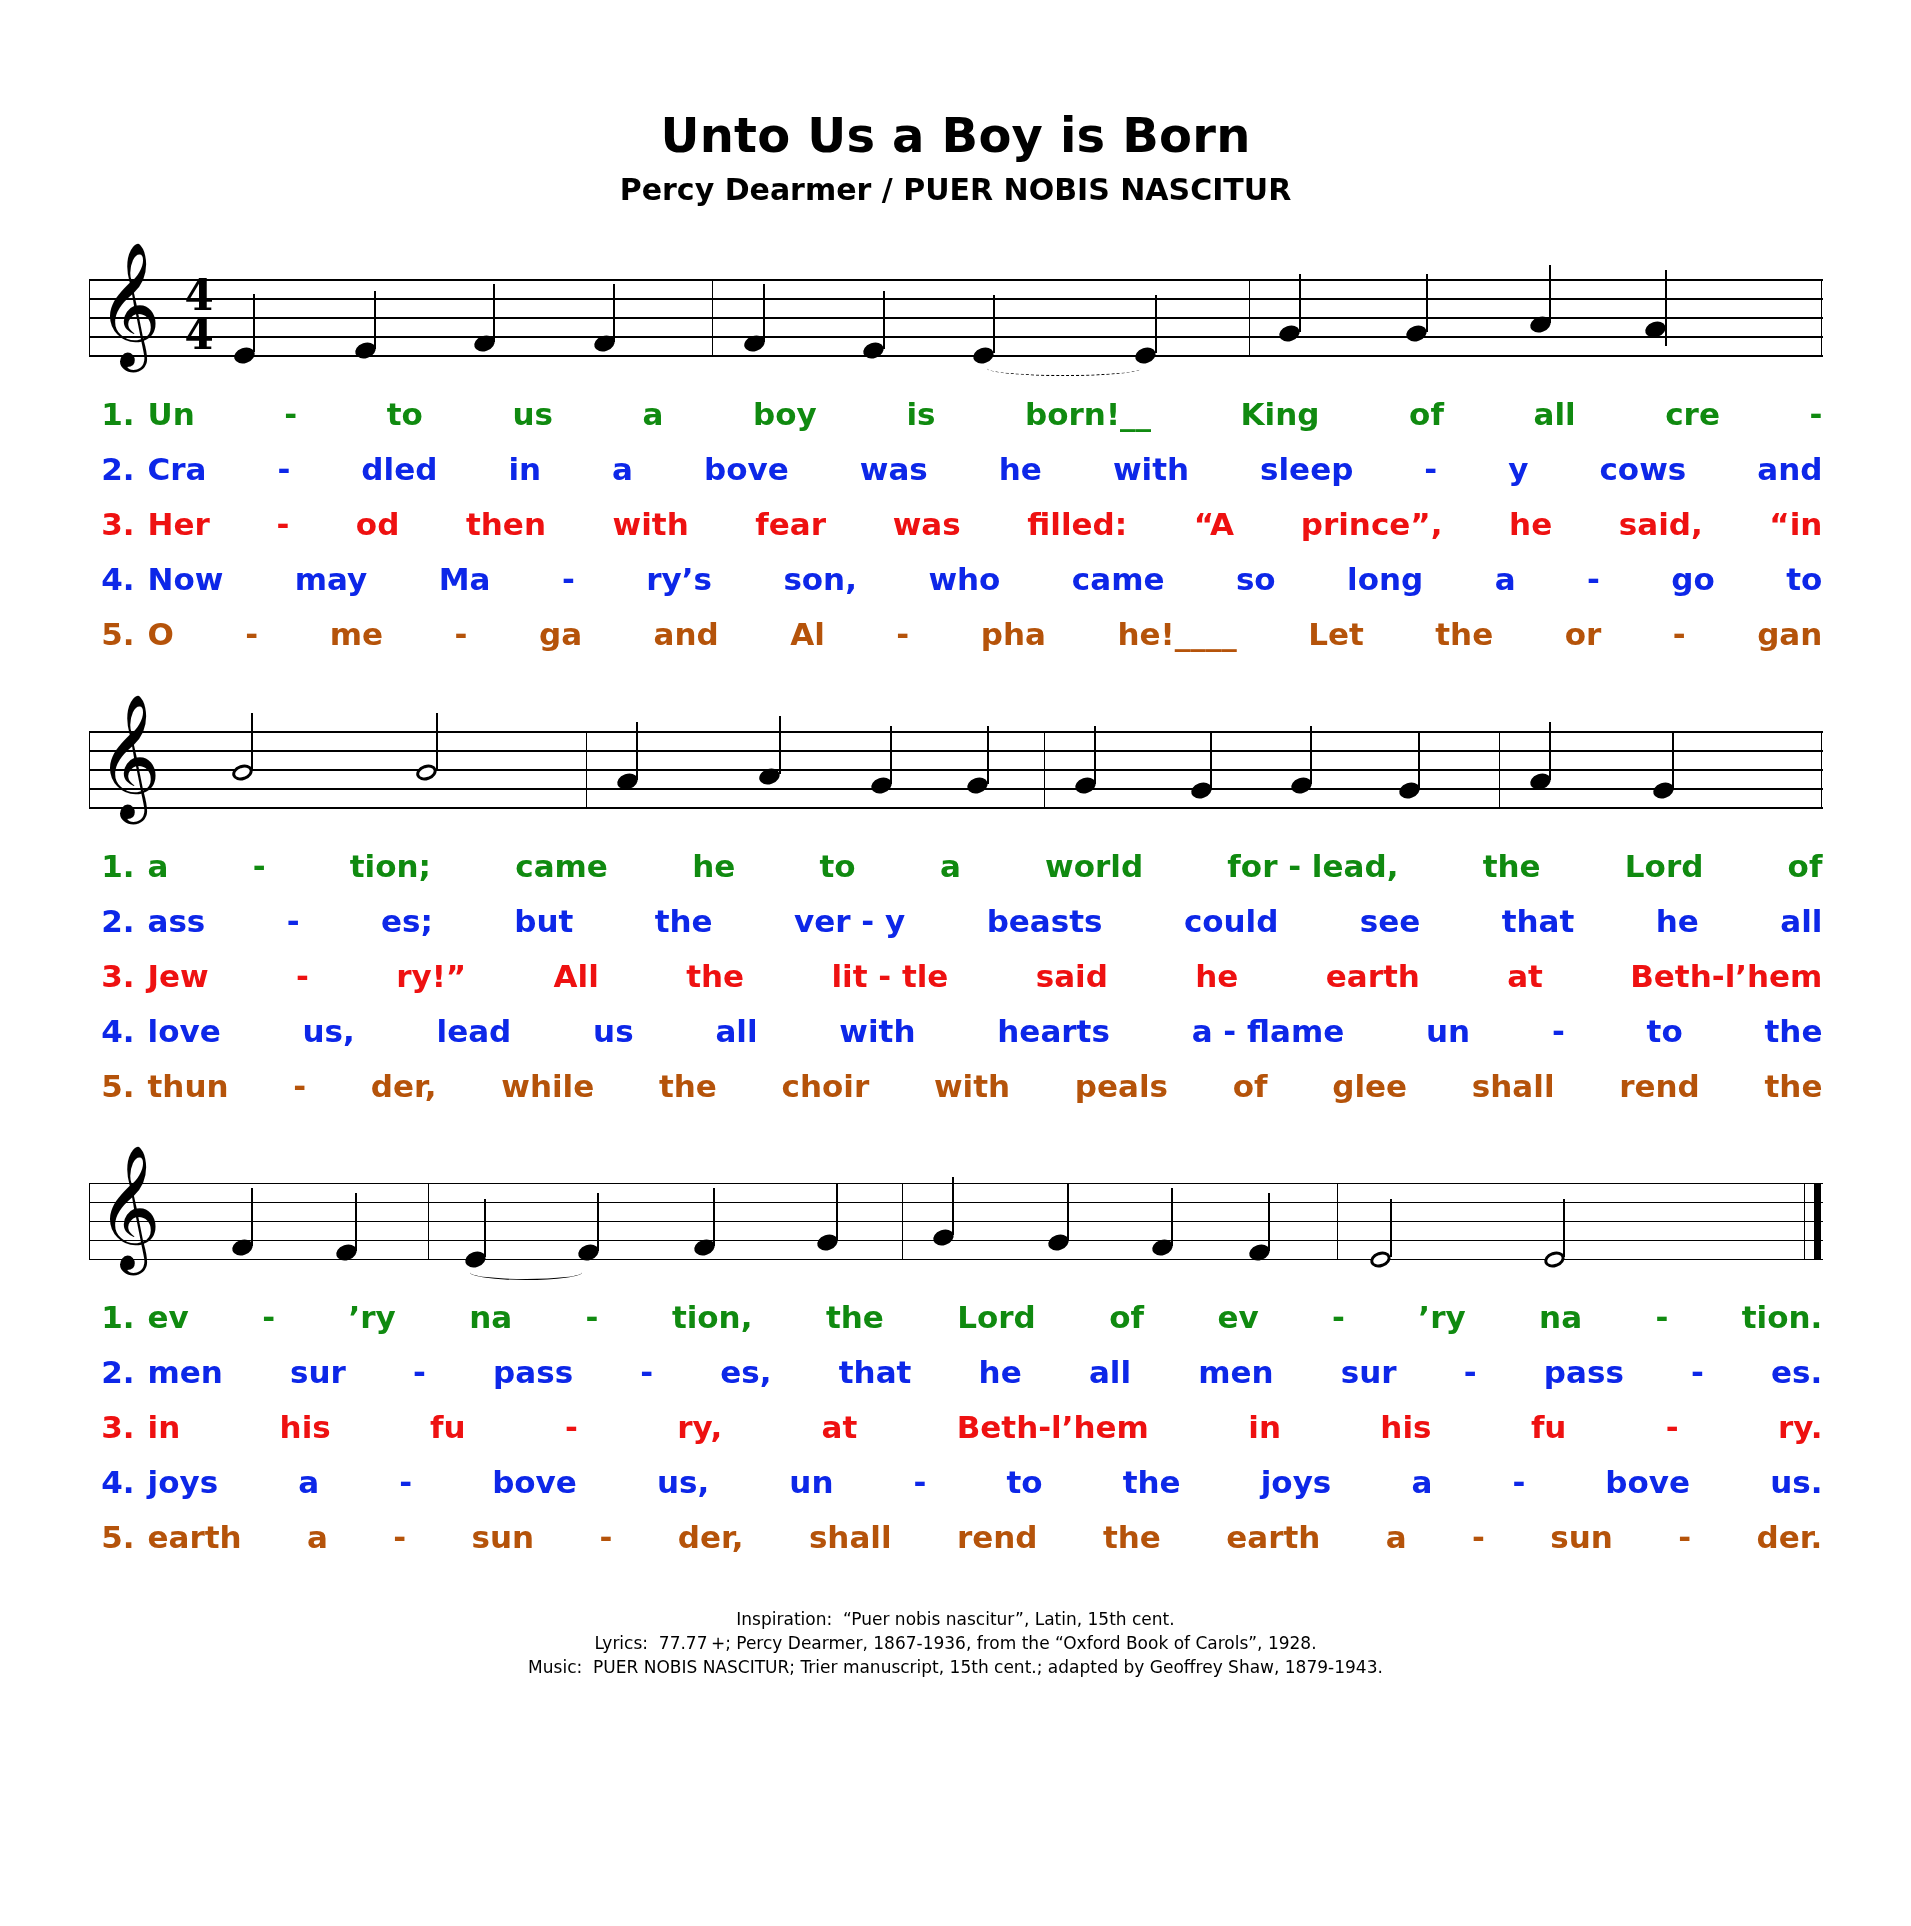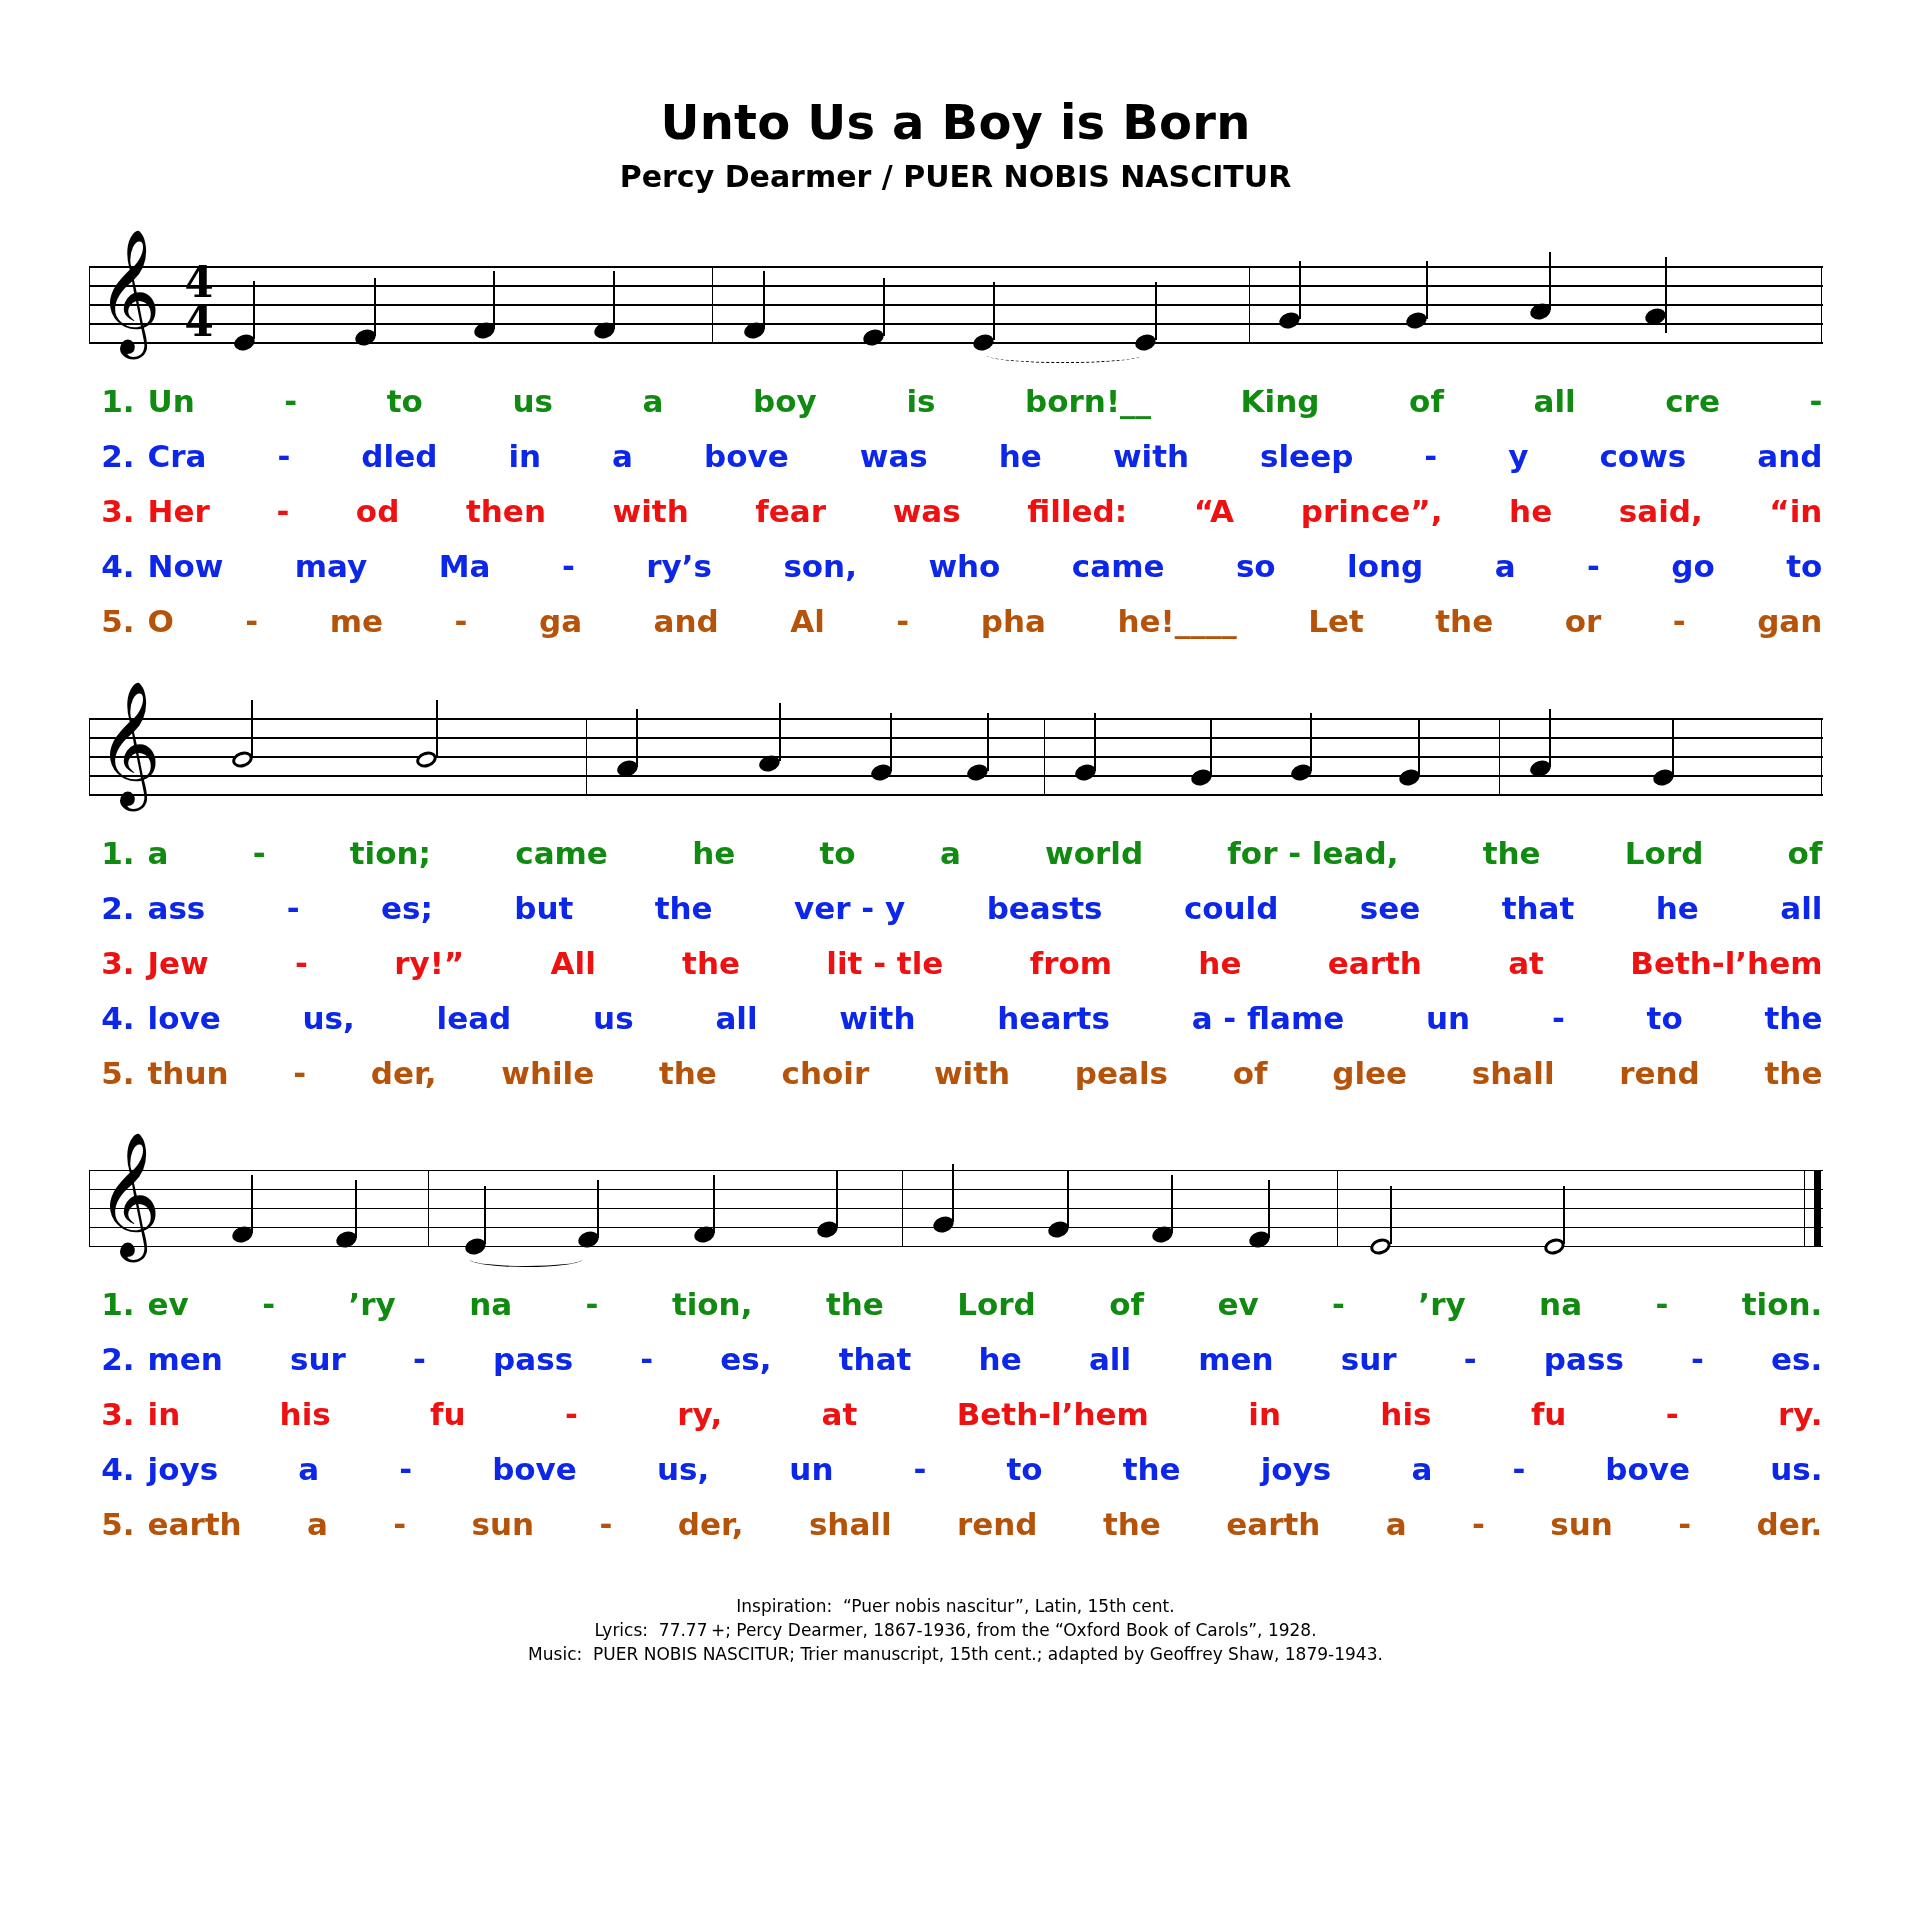--- a/index.html
+++ b/index.html
@@ -32,21 +32,21 @@
   .inspiration-line {
     font-size: 26px;
     font-weight: bold;
     font-style: italic;
     letter-spacing: 0.1px;
     line-height: 1.1;
   }
   .main-title {
     font-size: 48px;
     font-weight: bold;
-    margin-top: 11px;
+    margin-top: 24px;
     line-height: 1.05;
     letter-spacing: 0.2px;
   }
   .subtitle {
     font-size: 30px;
     font-weight: bold;
     margin-top: 13px;
     line-height: 1.1;
   }
 
@@ -441,21 +441,21 @@
       </div>
       <div class="lyric-row v3">
         <span class="verse-num">3.</span>
         <span class="syls">
           <span class="syl">Jew</span>
           <span class="syl">-</span>
           <span class="syl">ry!”</span>
           <span class="syl">All</span>
           <span class="syl">the</span>
           <span class="syl">lit - tle</span>
-          <span class="syl">from</span>
+          <span class="syl">said</span>
           <span class="syl">he</span>
           <span class="syl">earth</span>
           <span class="syl">at</span>
           <span class="syl">Beth-l’hem</span>
         </span>
       </div>
       <div class="lyric-row v4">
         <span class="verse-num">4.</span>
         <span class="syls">
           <span class="syl">love</span>

